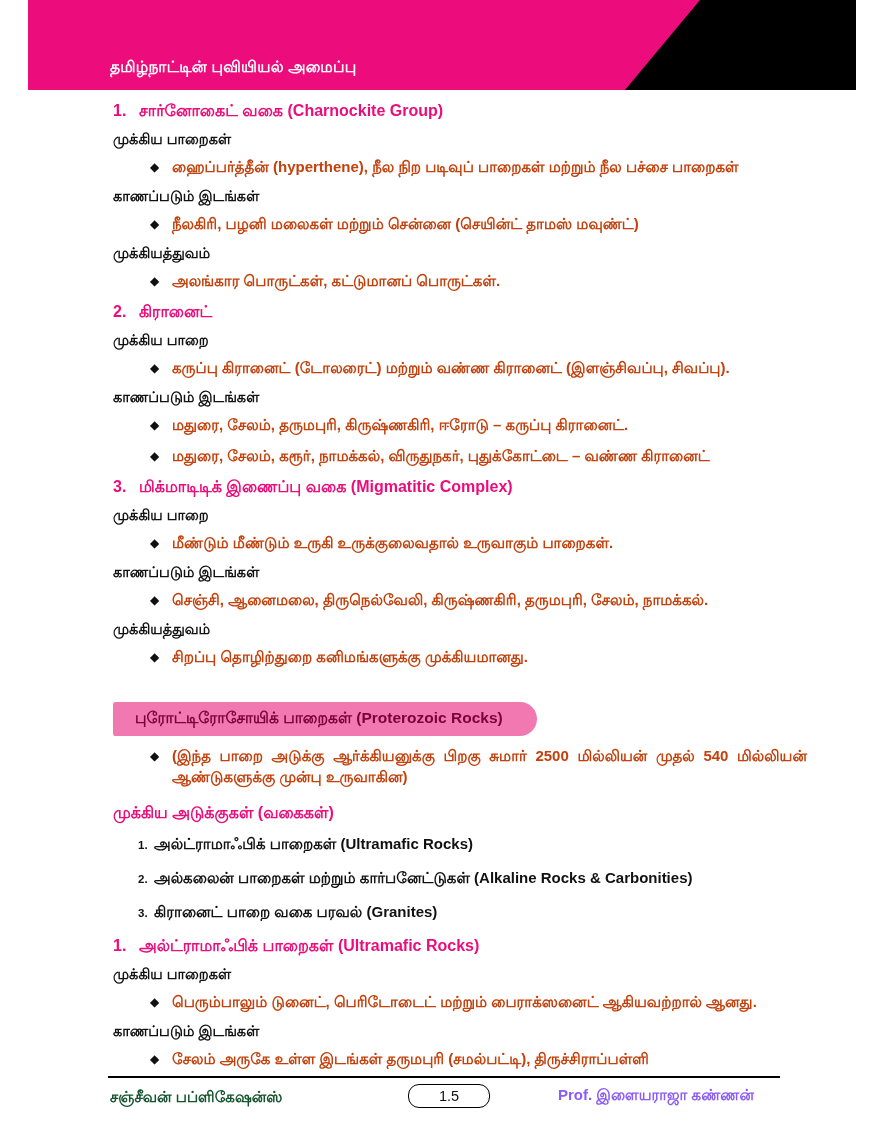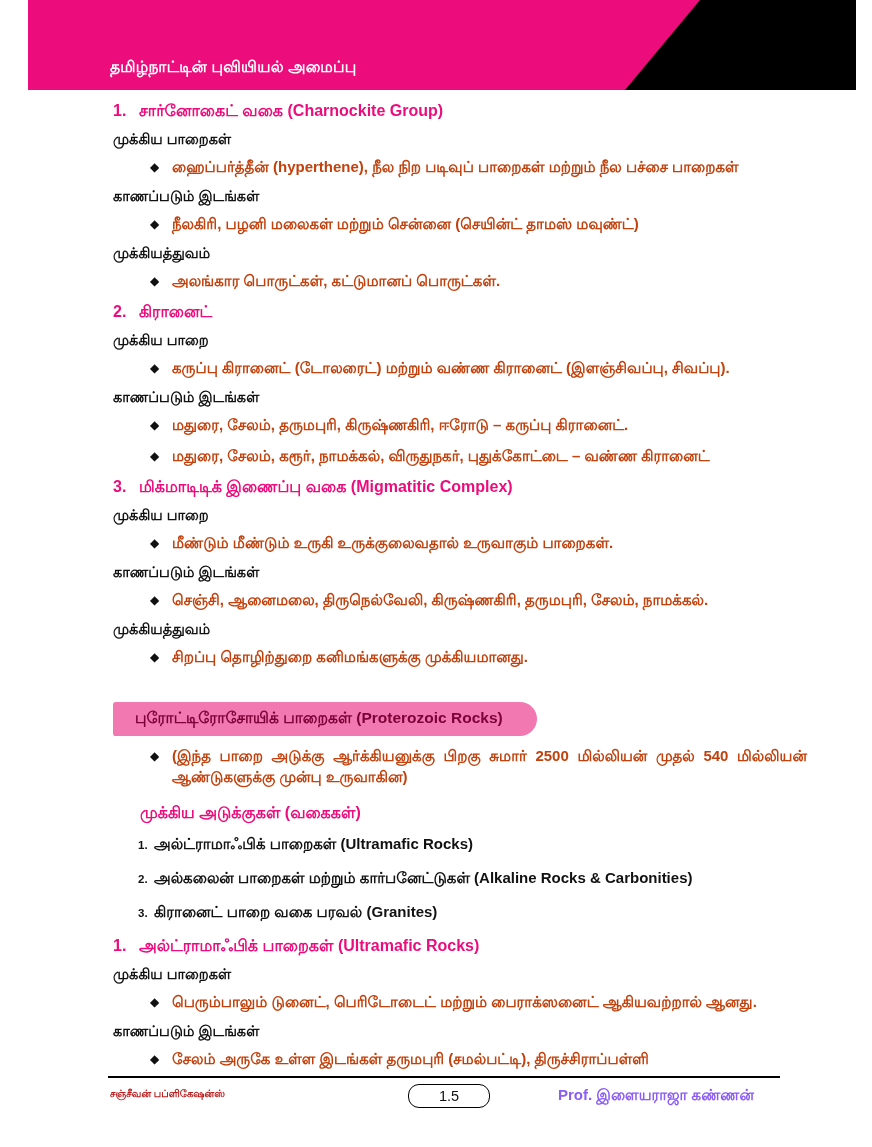--- a/index.html
+++ b/index.html
@@ -140,21 +140,20 @@
     padding: 7px 34px 7px 22px;
     border-radius: 3px 18px 18px 3px;
     margin-top: 20px;
   }
 
   .pink-head {
     padding: 12px 0 4px 113px;
     font-size: 16px;
     font-weight: bold;
     color: #ec0c7c;
-    margin-left: 27px;
   }
 
   .num-item {
     display: flex;
     align-items: baseline;
     padding: 7px 0 7px 138px;
   }
   .num-item .nnum {
     flex: 0 0 16px;
     font-size: 11.5px;
@@ -180,22 +179,22 @@
     position: absolute;
     left: 0;
     top: 1082px;
     width: 872px;
     height: 40px;
   }
   .f-left {
     position: absolute;
     left: 110px;
     top: 6px;
-    font-size: 10px;
-    color: #b91c1c;
+    font-size: 15px;
+    color: #14532d;
     font-weight: bold;
     text-align: right;
   }
   .f-center {
     position: absolute;
     left: 408px;
     top: 2px;
     width: 80px;
     height: 22px;
     border: 1.6px solid #000;

